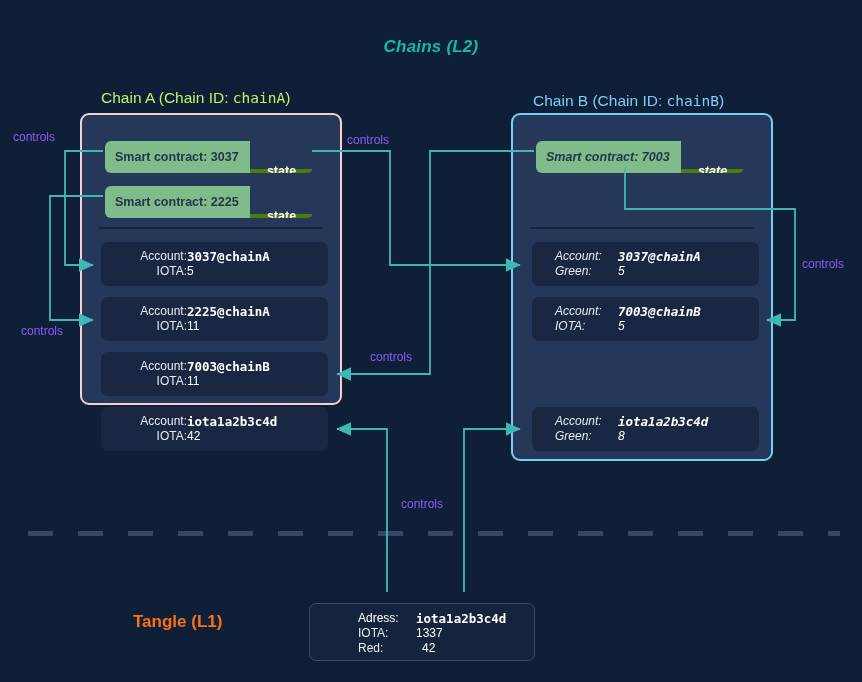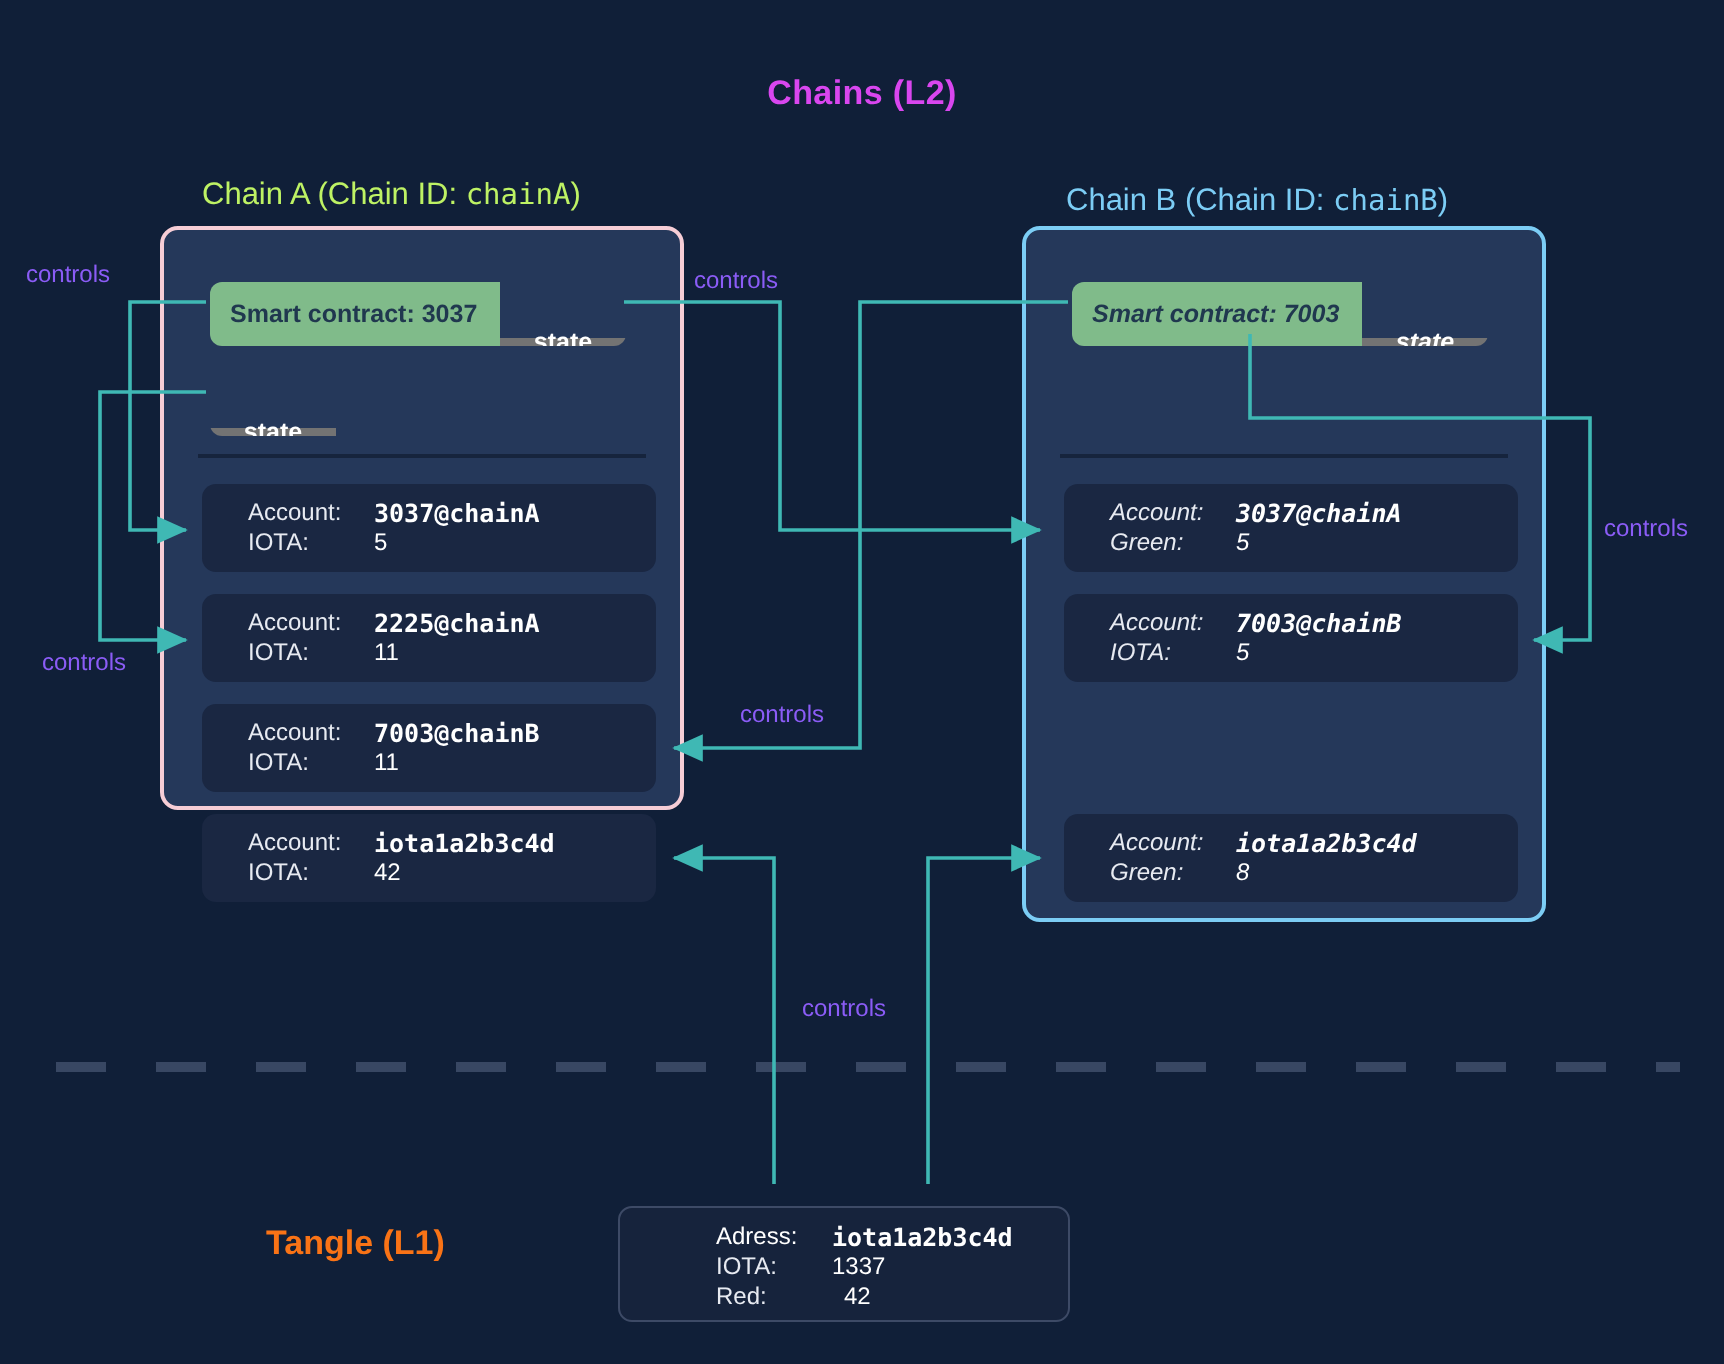--- a/index.html
+++ b/index.html
@@ -16,22 +16,23 @@
     font-family: "Liberation Sans", sans-serif;
   }
 
   
   .title-l2 {
     position: absolute;
     left: 0; right: 0; top: 37px;
     text-align: center;
     font-size: 17px;
     font-weight: bold;
-    color: #d946ef;
+    color: #14b8a6;
     letter-spacing: .2px;
+    font-style: italic;
   }
   .title-l1 {
     position: absolute;
     left: 133px; top: 612px;
     font-size: 17px;
     font-weight: bold;
     color: #f97316;
     text-align: center;
   }
   .chain-title {
@@ -50,20 +51,21 @@
   .chain-panel {
     position: absolute;
     background: #25385a;
     border-radius: 9px;
     box-sizing: border-box;
   }
   #chainA-panel {
     left: 80px; top: 113px;
     width: 262px; height: 292px;
     border: 2px solid #f6cdd6;
+    text-align: right;
   }
   #chainB-panel {
     left: 511px; top: 113px;
     width: 262px; height: 348px;
     border: 2px solid #7ccdf5;
     font-style: italic;
   }
   .panel-divider {
     position: absolute;
     left: 17px; right: 17px;
@@ -88,21 +90,21 @@
     color: #20384f;
     font-size: 12.5px;
     font-weight: bold;
     display: flex;
     align-items: center;
     padding-left: 10px;
     white-space: nowrap;
   }
   .contract-state {
     flex: 0 0 auto;
-    background: #737373;
+    background: #4d7c0f;
     color: #ffffff;
     font-size: 12.5px;
     font-weight: bold;
     display: flex;
     align-items: center;
     justify-content: center;
     width: 63px;
     margin-top: 28px;
   }
 
@@ -195,20 +197,21 @@
   <div class="chain-title" id="chainB-title"><span>Chain B (Chain ID: </span><span class="mono">chainB</span><span>)</span></div>
 
   <div class="chain-panel" id="chainA-panel">
     <div class="panel-divider"></div>
 
     <div class="contract-row" style="top:26px">
       <div class="contract-name">Smart contract: 3037</div>
       <div class="contract-state">state</div>
     </div>
     <div class="contract-row" style="top:71px">
+      <div class="contract-name">Smart contract: 2225</div>
       <div class="contract-state">state</div>
     </div>
 
     <div class="account-box" style="top:127px">
       <div class="acct-line">
           <span class="acct-key">Account:</span>
           <span class="acct-val">3037@chainA</span>
         </div>
       <div class="acct-line">
           <span class="acct-key">IOTA:</span>

